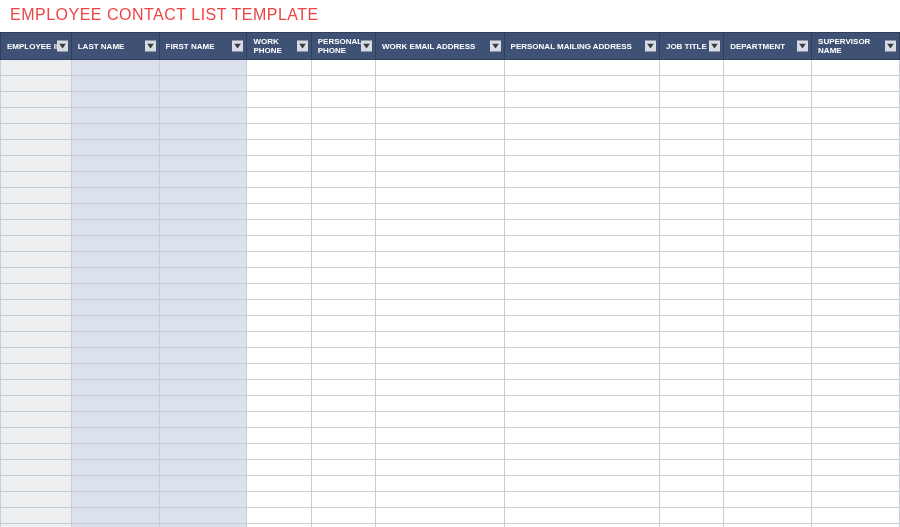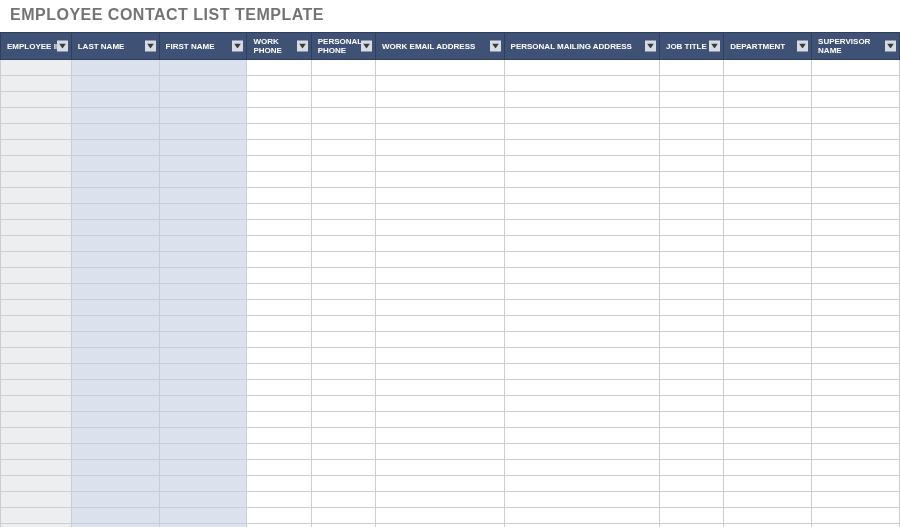--- a/index.html
+++ b/index.html
@@ -4,23 +4,23 @@
 <style>
   * { box-sizing: border-box; margin: 0; padding: 0; }
   body {
     font-family: Arial, Helvetica, sans-serif;
     background: #ffffff;
     width: 900px;
     height: 527px;
     overflow: hidden;
   }
   .title {
-    color: #737373;
+    color: #ef4444;
     font-size: 16px;
-    font-weight: 700;
+    font-weight: 400;
     letter-spacing: 0.5px;
     padding: 6px 13px 8px 10px;
   }
   .sheet {
     width: 100%;
     border-collapse: collapse;
     table-layout: fixed;
   }
   .sheet th {
     background: #3f5276;

